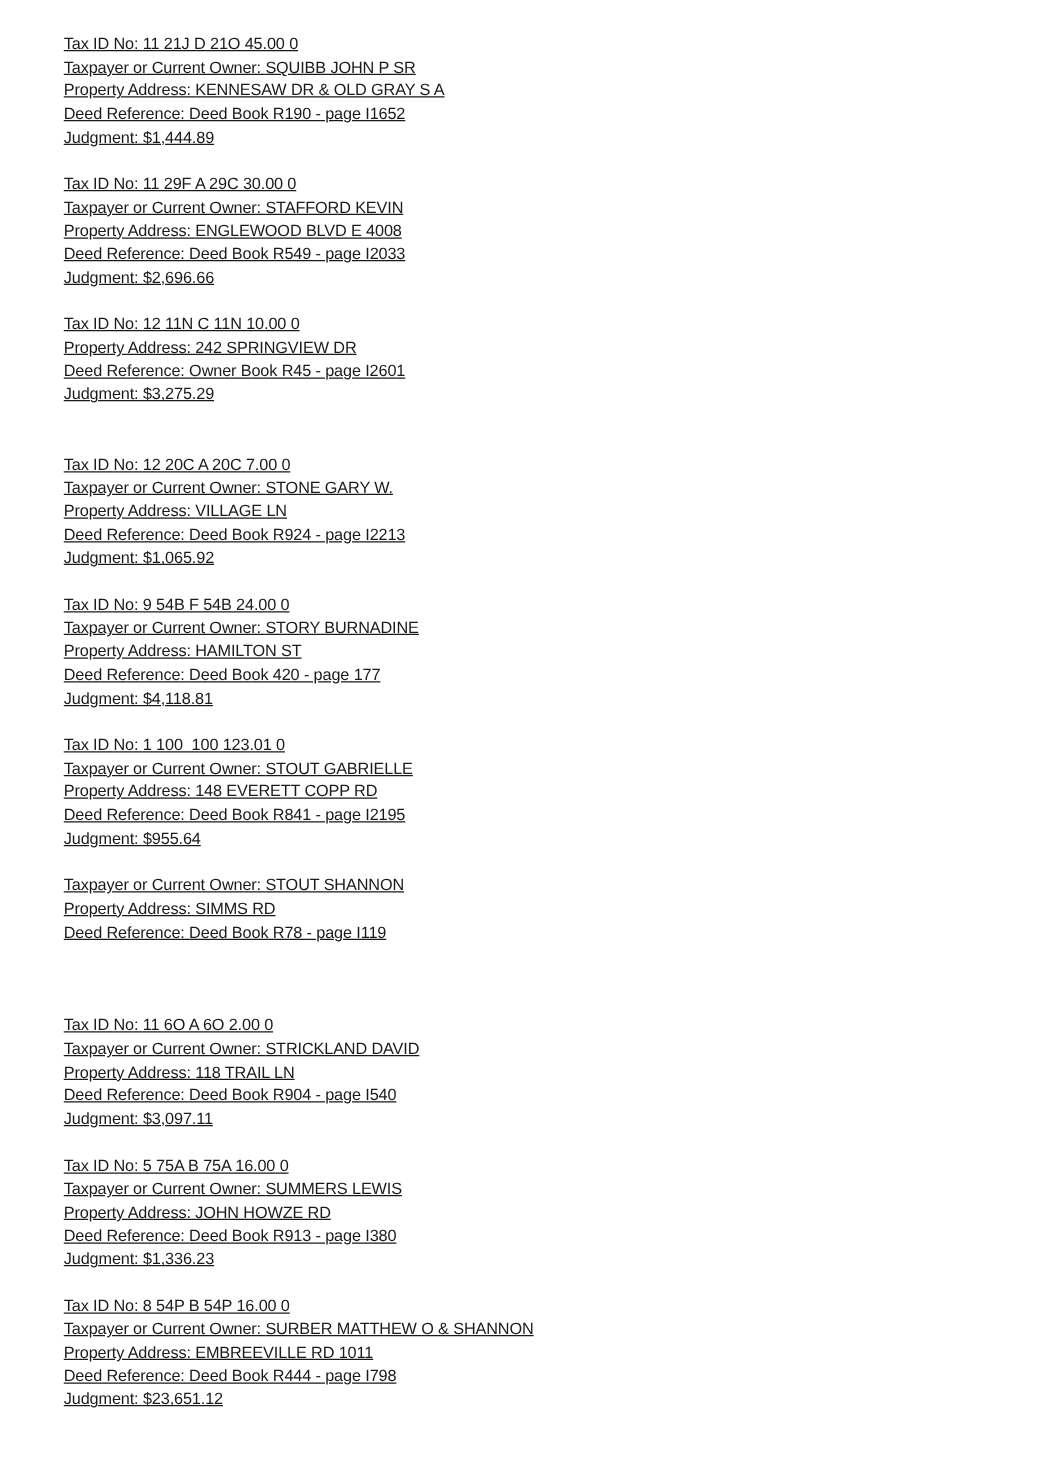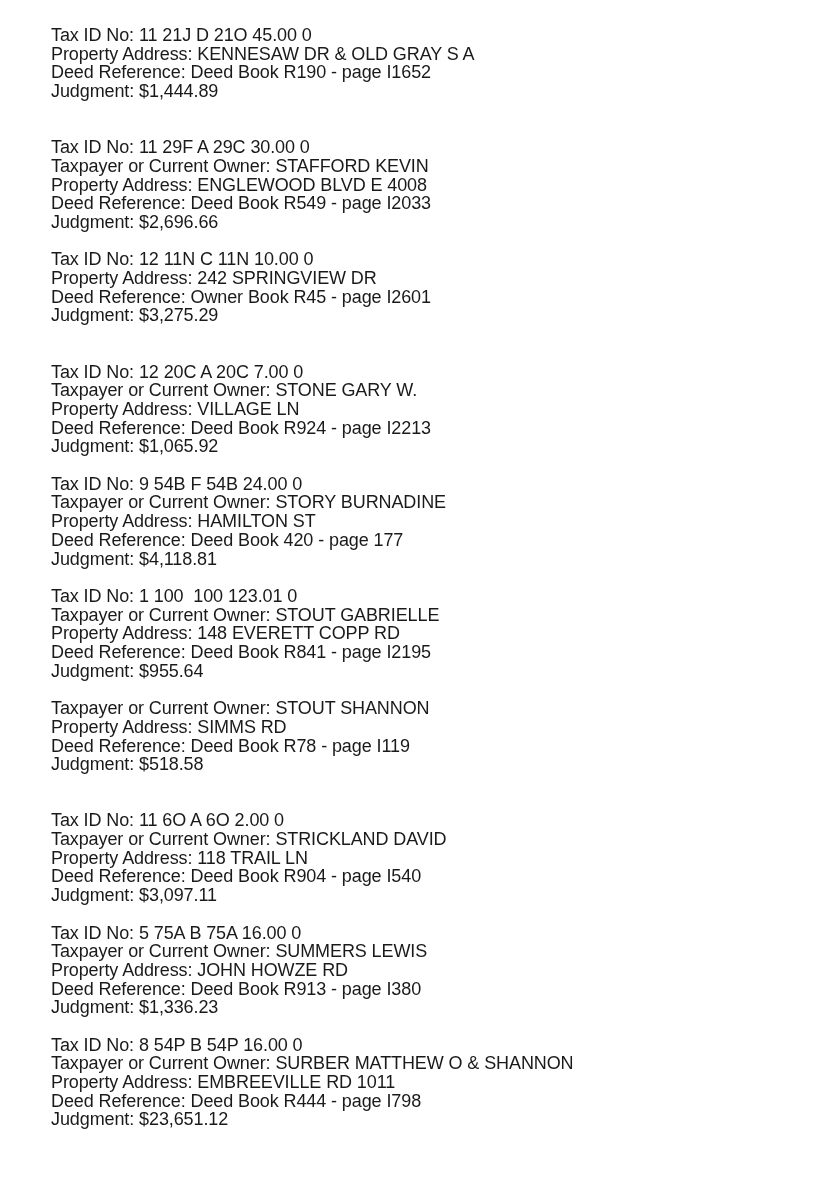--- a/index.html
+++ b/index.html
@@ -18,33 +18,35 @@
     .page {
       position: absolute;
       left: 51px;
       top: 26px;
       width: 760px;
     }
     .record {
       height: 112.2px;
     }
     .line {
-      font-size: 18px;
+      font-size: 13px;
       line-height: 18.7px;
       height: 18.7px;
       white-space: pre;
       letter-spacing: -0.1px;
+      text-decoration: underline;
     }
   </style>
 </head>
 <body>
 
 <div class="page" id="page">
   <div class="record">
     <div class="line"><span>Tax ID No: </span><span>11 21J D 21O 45.00 0</span></div>
+    <div class="line"><span>Taxpayer or Current Owner: </span><span>SQUIBB JOHN P SR</span></div>
     <div class="line"><span>Property Address: </span><span>KENNESAW DR &amp; OLD GRAY S A</span></div>
     <div class="line"><span>Deed Reference: </span><span>Deed Book R190 - page I1652</span></div>
     <div class="line"><span>Judgment: </span><span>$1,444.89</span></div>
   </div>
 
   <div class="record">
     <div class="line"><span>Tax ID No: </span><span>11 29F A 29C 30.00 0</span></div>
     <div class="line"><span>Taxpayer or Current Owner: </span><span>STAFFORD KEVIN</span></div>
     <div class="line"><span>Property Address: </span><span>ENGLEWOOD BLVD E 4008</span></div>
     <div class="line"><span>Deed Reference: </span><span>Deed Book R549 - page I2033</span></div>
@@ -79,21 +81,20 @@
     <div class="line"><span>Taxpayer or Current Owner: </span><span>STOUT GABRIELLE</span></div>
     <div class="line"><span>Property Address: </span><span>148 EVERETT COPP RD</span></div>
     <div class="line"><span>Deed Reference: </span><span>Deed Book R841 - page I2195</span></div>
     <div class="line"><span>Judgment: </span><span>$955.64</span></div>
   </div>
 
   <div class="record">
     <div class="line"><span>Taxpayer or Current Owner: </span><span>STOUT SHANNON</span></div>
     <div class="line"><span>Property Address: </span><span>SIMMS RD</span></div>
     <div class="line"><span>Deed Reference: </span><span>Deed Book R78 - page I119</span></div>
-    <div class="line"><span>Judgment: </span><span>$518.58</span></div>
   </div>
 
   <div class="record">
     <div class="line"><span>Tax ID No: </span><span>11 6O A 6O 2.00 0</span></div>
     <div class="line"><span>Taxpayer or Current Owner: </span><span>STRICKLAND DAVID</span></div>
     <div class="line"><span>Property Address: </span><span>118 TRAIL LN</span></div>
     <div class="line"><span>Deed Reference: </span><span>Deed Book R904 - page I540</span></div>
     <div class="line"><span>Judgment: </span><span>$3,097.11</span></div>
   </div>
 

